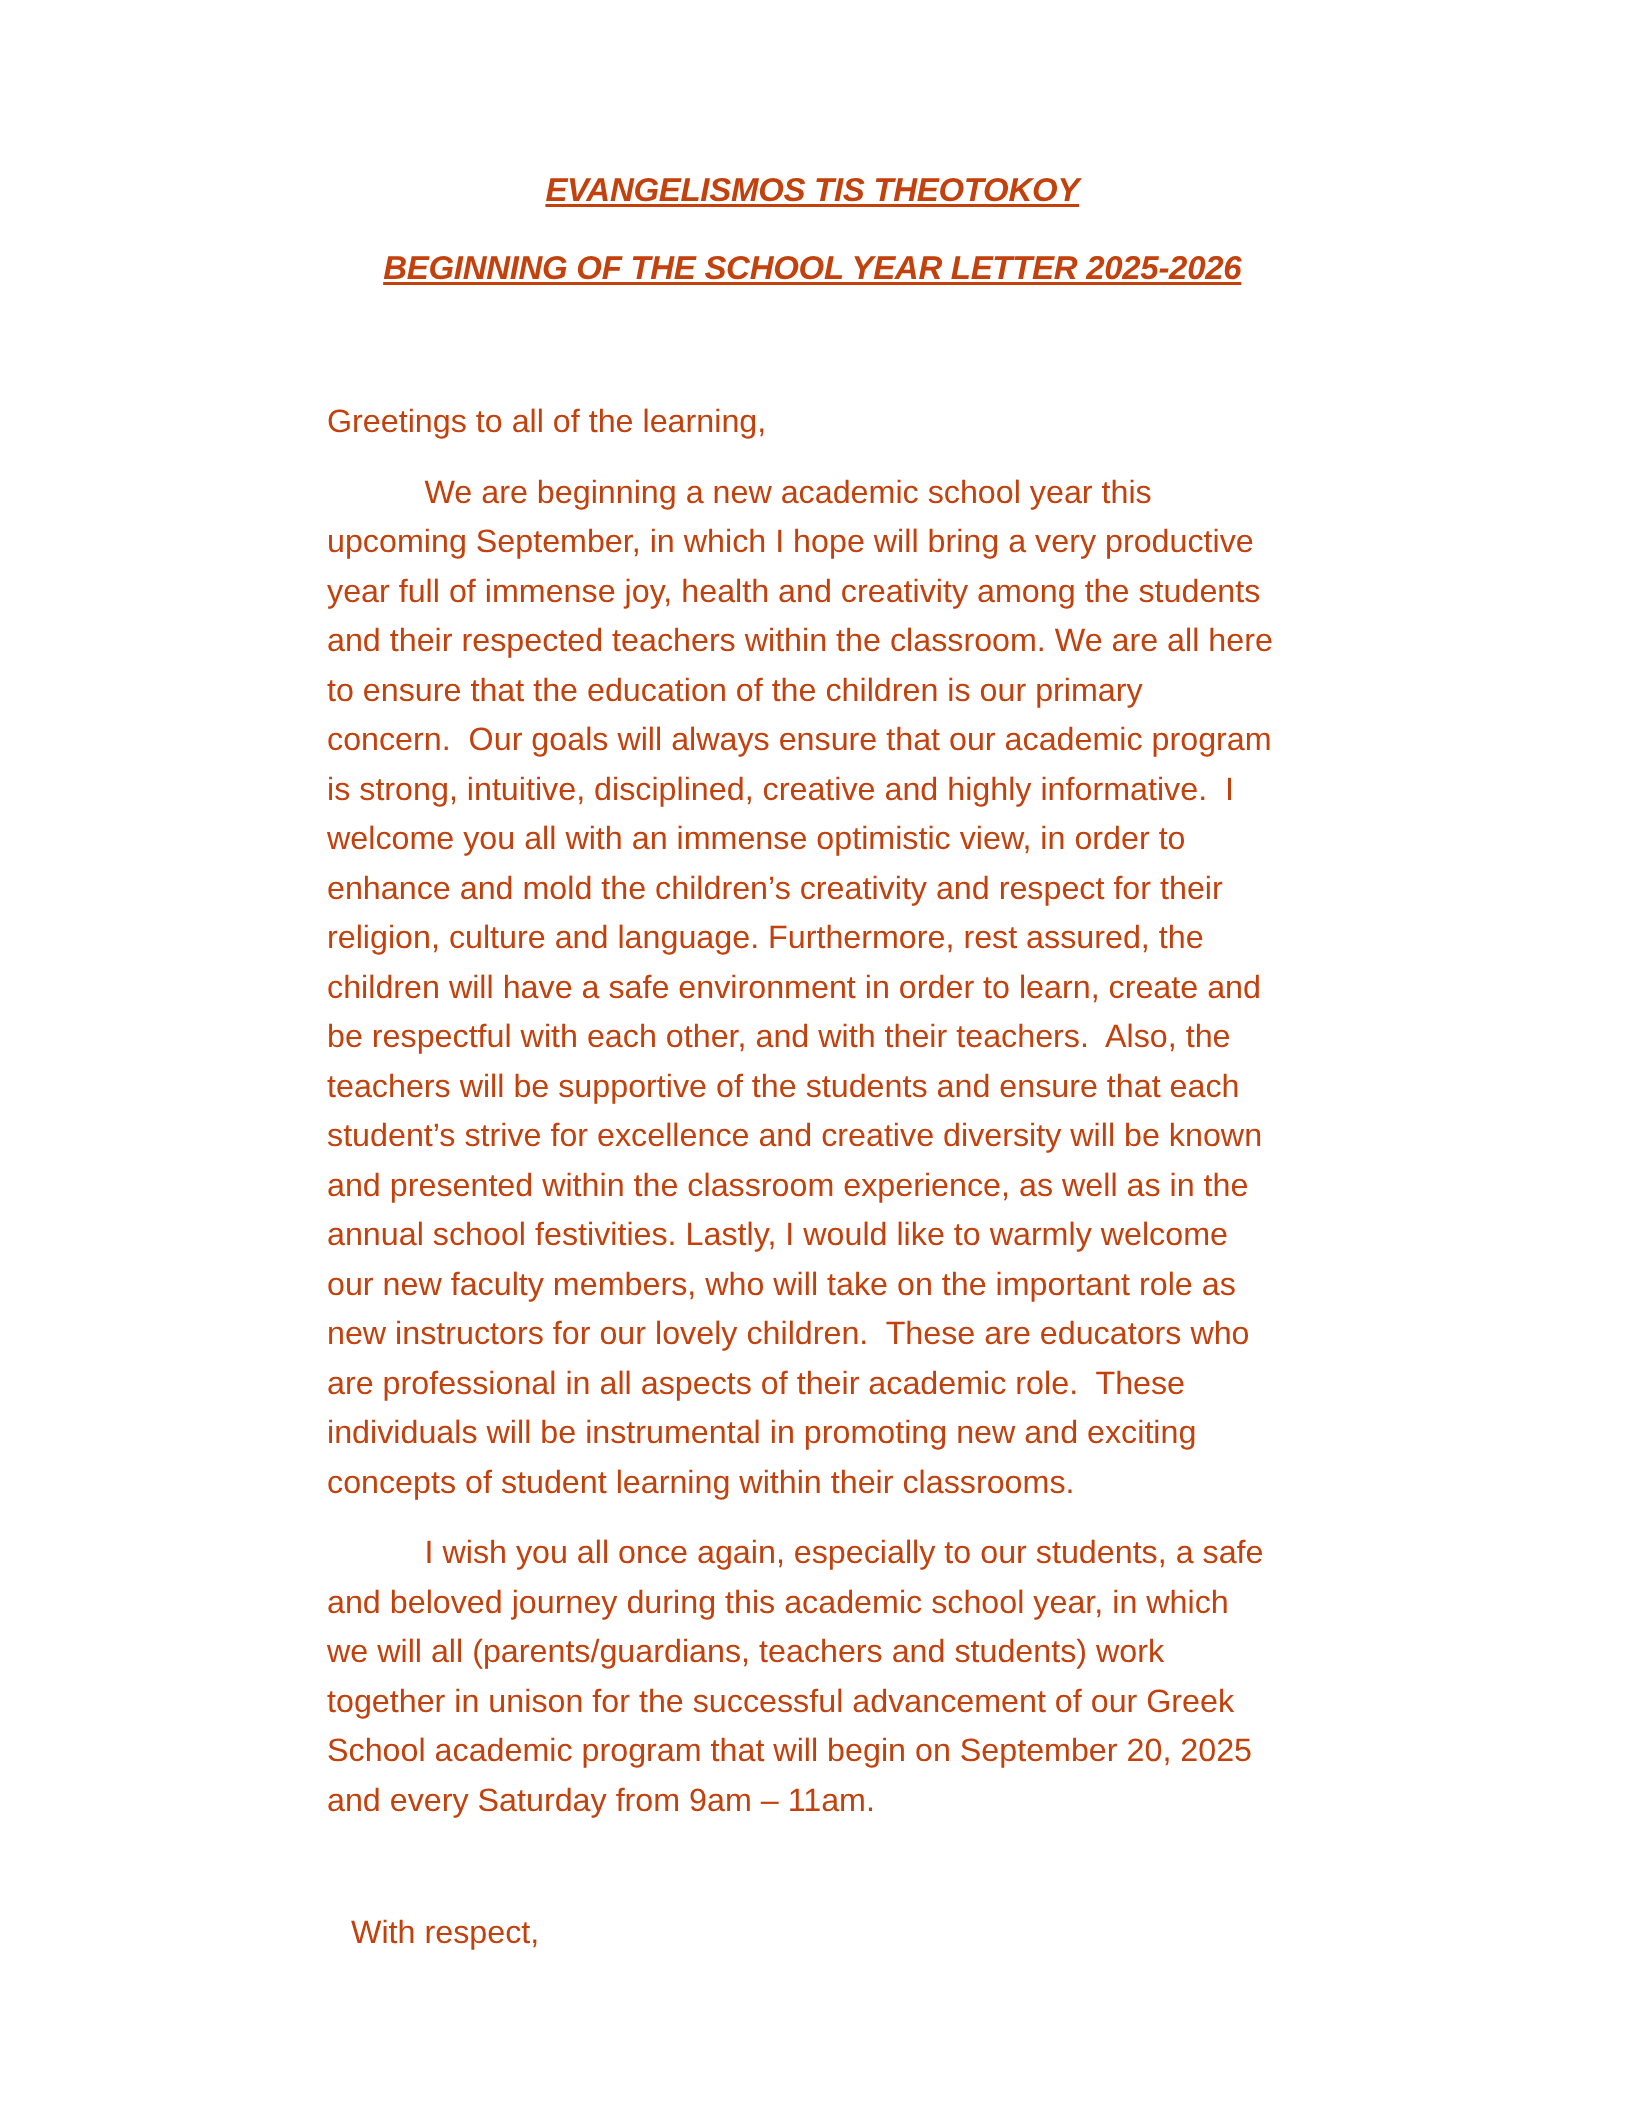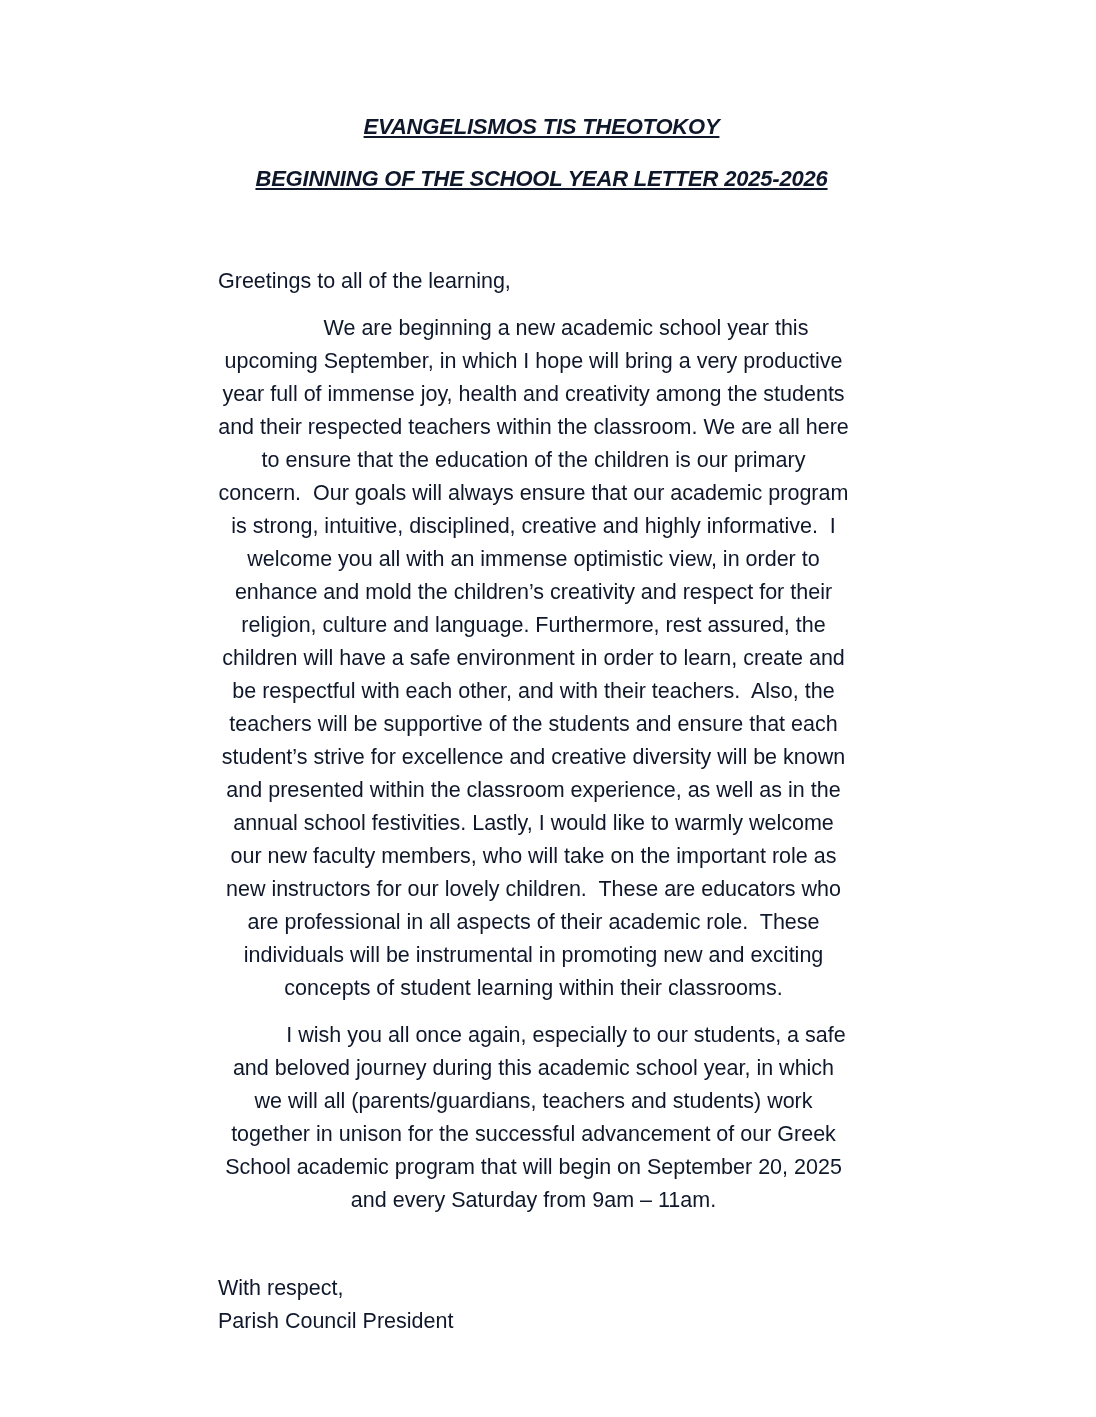--- a/index.html
+++ b/index.html
@@ -9,64 +9,63 @@
   }
   .page {
     position: relative;
     width: 896px;
     height: 1417px;
     margin: 0 auto;
     background: #ffffff;
     box-sizing: border-box;
     padding: 110px 131px 0 118px;
     font-family: "Liberation Sans", sans-serif;
-    color: #0f172a;
+    color: #c2410c;
     font-size: 21.5px;
     line-height: 33px;
   }
   .title, .subtitle {
     text-align: center;
     font-weight: bold;
     font-style: italic;
     text-decoration: underline;
     font-size: 22px;
     line-height: 33px;
     letter-spacing: -0.2px;
   }
   .title { margin: 0; }
   .subtitle { margin: 19px 0 0 0; font-style: italic; }
   .salutation {
     margin: 70px 0 14px 0;
   }
   .body-para {
     margin: 0 16px 14px 0;
     text-indent: 65px;
-    text-align: center;
+    text-align: left;
     white-space: pre-wrap;
   }
   .closing {
     margin-top: 55px;
   }
   .closing p {
-    margin: 0;
+    margin: 16px;
     line-height: 33px;
   }
 </style>
 </head>
 <body>
 
 <div class="page">
   <header>
     <h1 class="title">EVANGELISMOS TIS THEOTOKOY</h1>
     <h2 class="subtitle">BEGINNING OF THE SCHOOL YEAR LETTER 2025-2026</h2>
   </header>
 
   <p class="salutation">Greetings to all of the learning,</p>
 
   <p class="body-para">We are beginning a new academic school year this upcoming September, in which I hope will bring a very productive year full of immense joy, health and creativity among the students and their respected teachers within the classroom. We are all here to ensure that the education of the children is our primary concern.  Our goals will always ensure that our academic program is strong, intuitive, disciplined, creative and highly informative.  I welcome you all with an immense optimistic view, in order to enhance and mold the children’s creativity and respect for their religion, culture and language. Furthermore, rest assured, the children will have a safe environment in order to learn, create and be respectful with each other, and with their teachers.  Also, the teachers will be supportive of the students and ensure that each student’s strive for excellence and creative diversity will be known and presented within the classroom experience, as well as in the annual school festivities. Lastly, I would like to warmly welcome our new faculty members, who will take on the important role as new instructors for our lovely children.  These are educators who are professional in all aspects of their academic role.  These individuals will be instrumental in promoting new and exciting concepts of student learning within their classrooms.</p>
 
   <p class="body-para">I wish you all once again, especially to our students, a safe and beloved journey during this academic school year, in which we will all (parents/guardians, teachers and students) work together in unison for the successful advancement of our Greek School academic program that will begin on September 20, 2025 and every Saturday from 9am – 11am.</p>
 
   <div class="closing">
     <p>With respect,</p>
-    <p>Parish Council President</p>
   </div>
 </div>
 
 </body></html>

